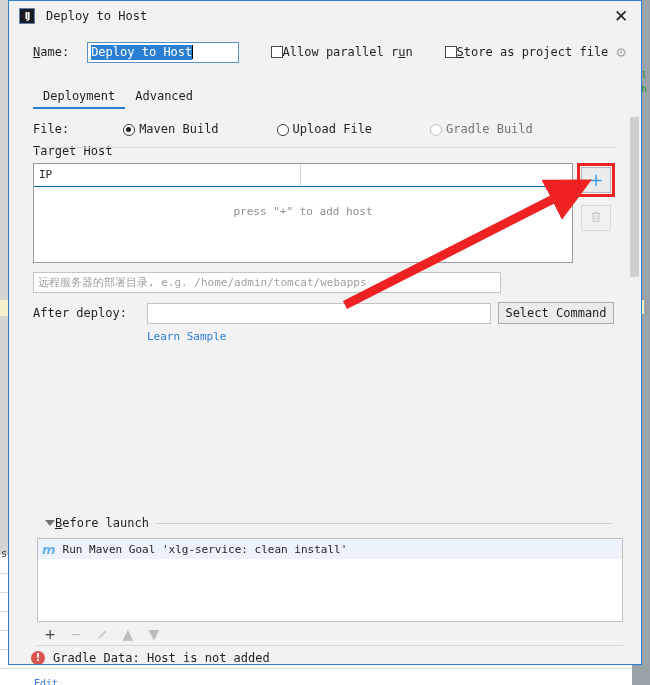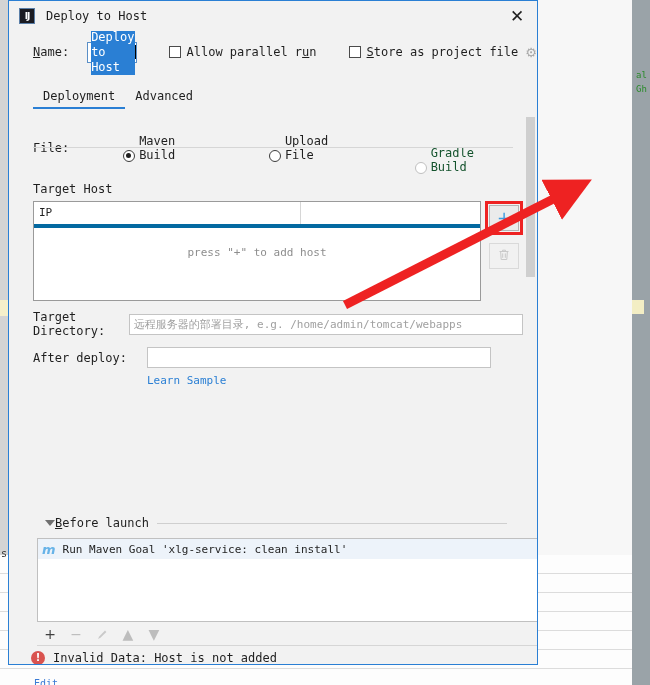--- a/index.html
+++ b/index.html
@@ -60,21 +60,21 @@
   }
   #bg-edit-link {
     position: absolute; left: 34px; top: 678px;
     font-size: 10px; color: #3a7bd5; font-family: "DejaVu Sans Mono", monospace;
   }
 
   
   #dialog {
     position: absolute;
     left: 8px; top: 0px;
-    width: 530px; height: 665px;
+    width: 634px; height: 665px;
     background: #f2f2f2;
     border: 1px solid #2a7fd4;
     box-sizing: border-box;
     display: flex;
     flex-direction: column;
   }
 
   
   .titlebar {
     height: 30px;
@@ -161,21 +161,20 @@
     display: flex; align-items: center; margin-left: 32px;
   }
   .checkbox {
     width: 12px; height: 12px;
     border: 1px solid #4a4a4a;
     background: #fff;
     box-sizing: border-box;
     flex: 0 0 auto;
   }
   .cb-label {
-    margin-left: 6px;
     font-size: 12px;
     color: #1f1f1f;
     font-family: "DejaVu Sans Mono", monospace;
     white-space: nowrap;
   }
   .gear {
     margin-left: 7px;
     font-size: 13px;
     color: #a8a8a8;
     font-family: "DejaVu Sans", sans-serif;
@@ -234,21 +233,21 @@
     border-radius: 50%;
     background: #1f1f1f;
   }
   .radio.disabled { border-color: #c0c0c0; }
   .radio-label {
     margin-left: 4px;
     font-size: 12px;
     color: #1f1f1f;
     font-family: "DejaVu Sans Mono", monospace;
   }
-  .radio-label.disabled { color: #14532d; margin-top: 24px; }
+  .radio-label.disabled { color: #737373; }
   .radio-item { display:flex; align-items:flex-end; margin-right: 14px; }
 
   .section-label {
     margin: 8px 0 0 24px;
     font-size: 12px;
     color: #1f1f1f;
     font-family: "DejaVu Sans Mono", monospace;
   }
 
   
@@ -259,21 +258,21 @@
   .host-table {
     width: 540px; height: 100px;
     border: 1px solid #9a9a9a;
     background: #ffffff;
     box-sizing: border-box;
     position: relative;
   }
   .table-head {
     display: flex;
     height: 22px;
-    border-bottom: 4px solid #0369a1;
+    border-bottom: 1px solid #0369a1;
   }
   .th {
     font-size: 11px;
     color: #1f1f1f;
     font-family: "DejaVu Sans Mono", monospace;
     line-height: 22px;
     padding-left: 5px;
     box-sizing: border-box;
   }
   .th.ip { width: 267px; border-right: 1px solid #d6d6d6; }
@@ -576,27 +575,27 @@
           <span class="trash-glyph">
             <svg width="12" height="13" viewBox="0 0 12 13">
               <path d="M1.5 3.5h9M4.5 3.5V2.2h3v1.3M2.6 3.5l.6 8h5.6l.6-8M4.7 5.4v4.4M7.3 5.4v4.4" stroke="#c9c9c9" stroke-width="1" fill="none"></path>
             </svg>
           </span>
         </div>
       </div>
     </div>
 
     <div class="form-row">
-      <span class="form-label">Target Directory:</span>
       <div class="text-input" id="target-dir-input">远程服务器的部署目录, e.g. /home/admin/tomcat/webapps</div>
     </div>
 
     <div class="form-row">
       <span class="form-label">After deploy:</span>
       <div class="text-input" id="after-deploy-input"></div>
+      <div class="cmd-btn">Select Command</div>
     </div>
 
     <div><span class="link">Learn Sample</span></div>
 
     <div class="dlg-scrollbar"></div>
     <div class="dlg-scrollthumb"></div>
 
     <div class="bl-header">
       <span class="tri"></span>
       <span class="bl-title"><span class="mnemonic">B</span><span>efore launch</span></span>
@@ -617,21 +616,21 @@
         <svg width="13" height="13" viewBox="0 0 13 13">
           <path d="M2 11l1.2-2.6L9 2.6l1.4 1.4-6 5.8L2 11z" fill="#c9c9c9"></path>
         </svg>
       </span>
       <span class="tb-btn disabled">▲</span>
       <span class="tb-btn disabled">▼</span>
     </div>
 
     <div class="error-row">
       <span class="err-icon">!</span>
-      <span class="err-text">Invalid Data: Host is not added</span>
+      <span class="err-text">Gradle Data: Host is not added</span>
     </div>
 
   </div>
 </div>
 
 <svg id="arrow-svg">
   <defs>
     <marker id="ah" markerWidth="5" markerHeight="5" refX="2.4" refY="2.5" orient="auto">
       <path d="M0,0 L5,2.5 L0,5 z" fill="#ee2222"></path>
     </marker>

